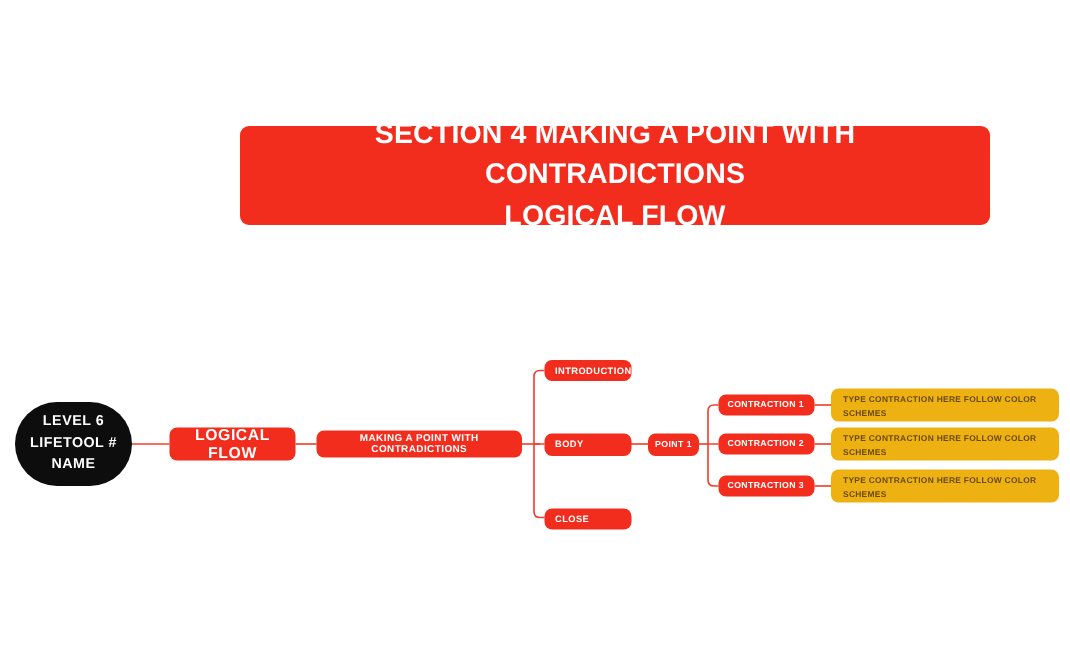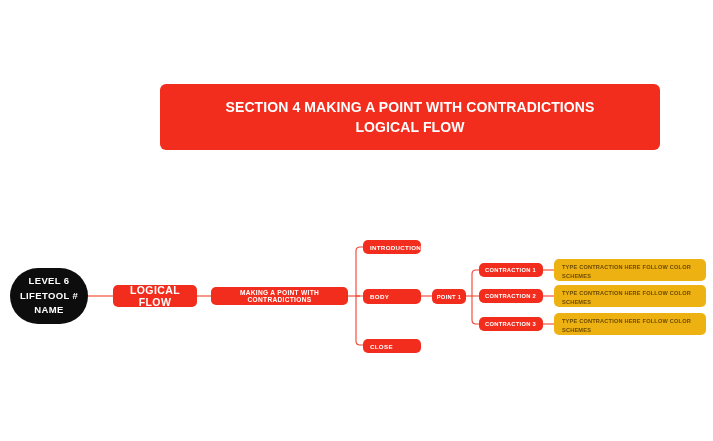--- a/index.html
+++ b/index.html
@@ -33,21 +33,21 @@
     background: #F22D1E;
     border-radius: 6px;
     display: flex;
     align-items: center;
     justify-content: center;
     box-sizing: border-box;
     padding: 0 14px;
   }
   .title-banner .title-text {
     color: #ffffff;
-    font-size: 14px;
+    font-size: 19px;
     font-weight: 700;
     line-height: 1.45;
     text-align: center;
     letter-spacing: 0.1px;
     white-space: pre-line;
   }
 
   
   .node {
     position: absolute;

